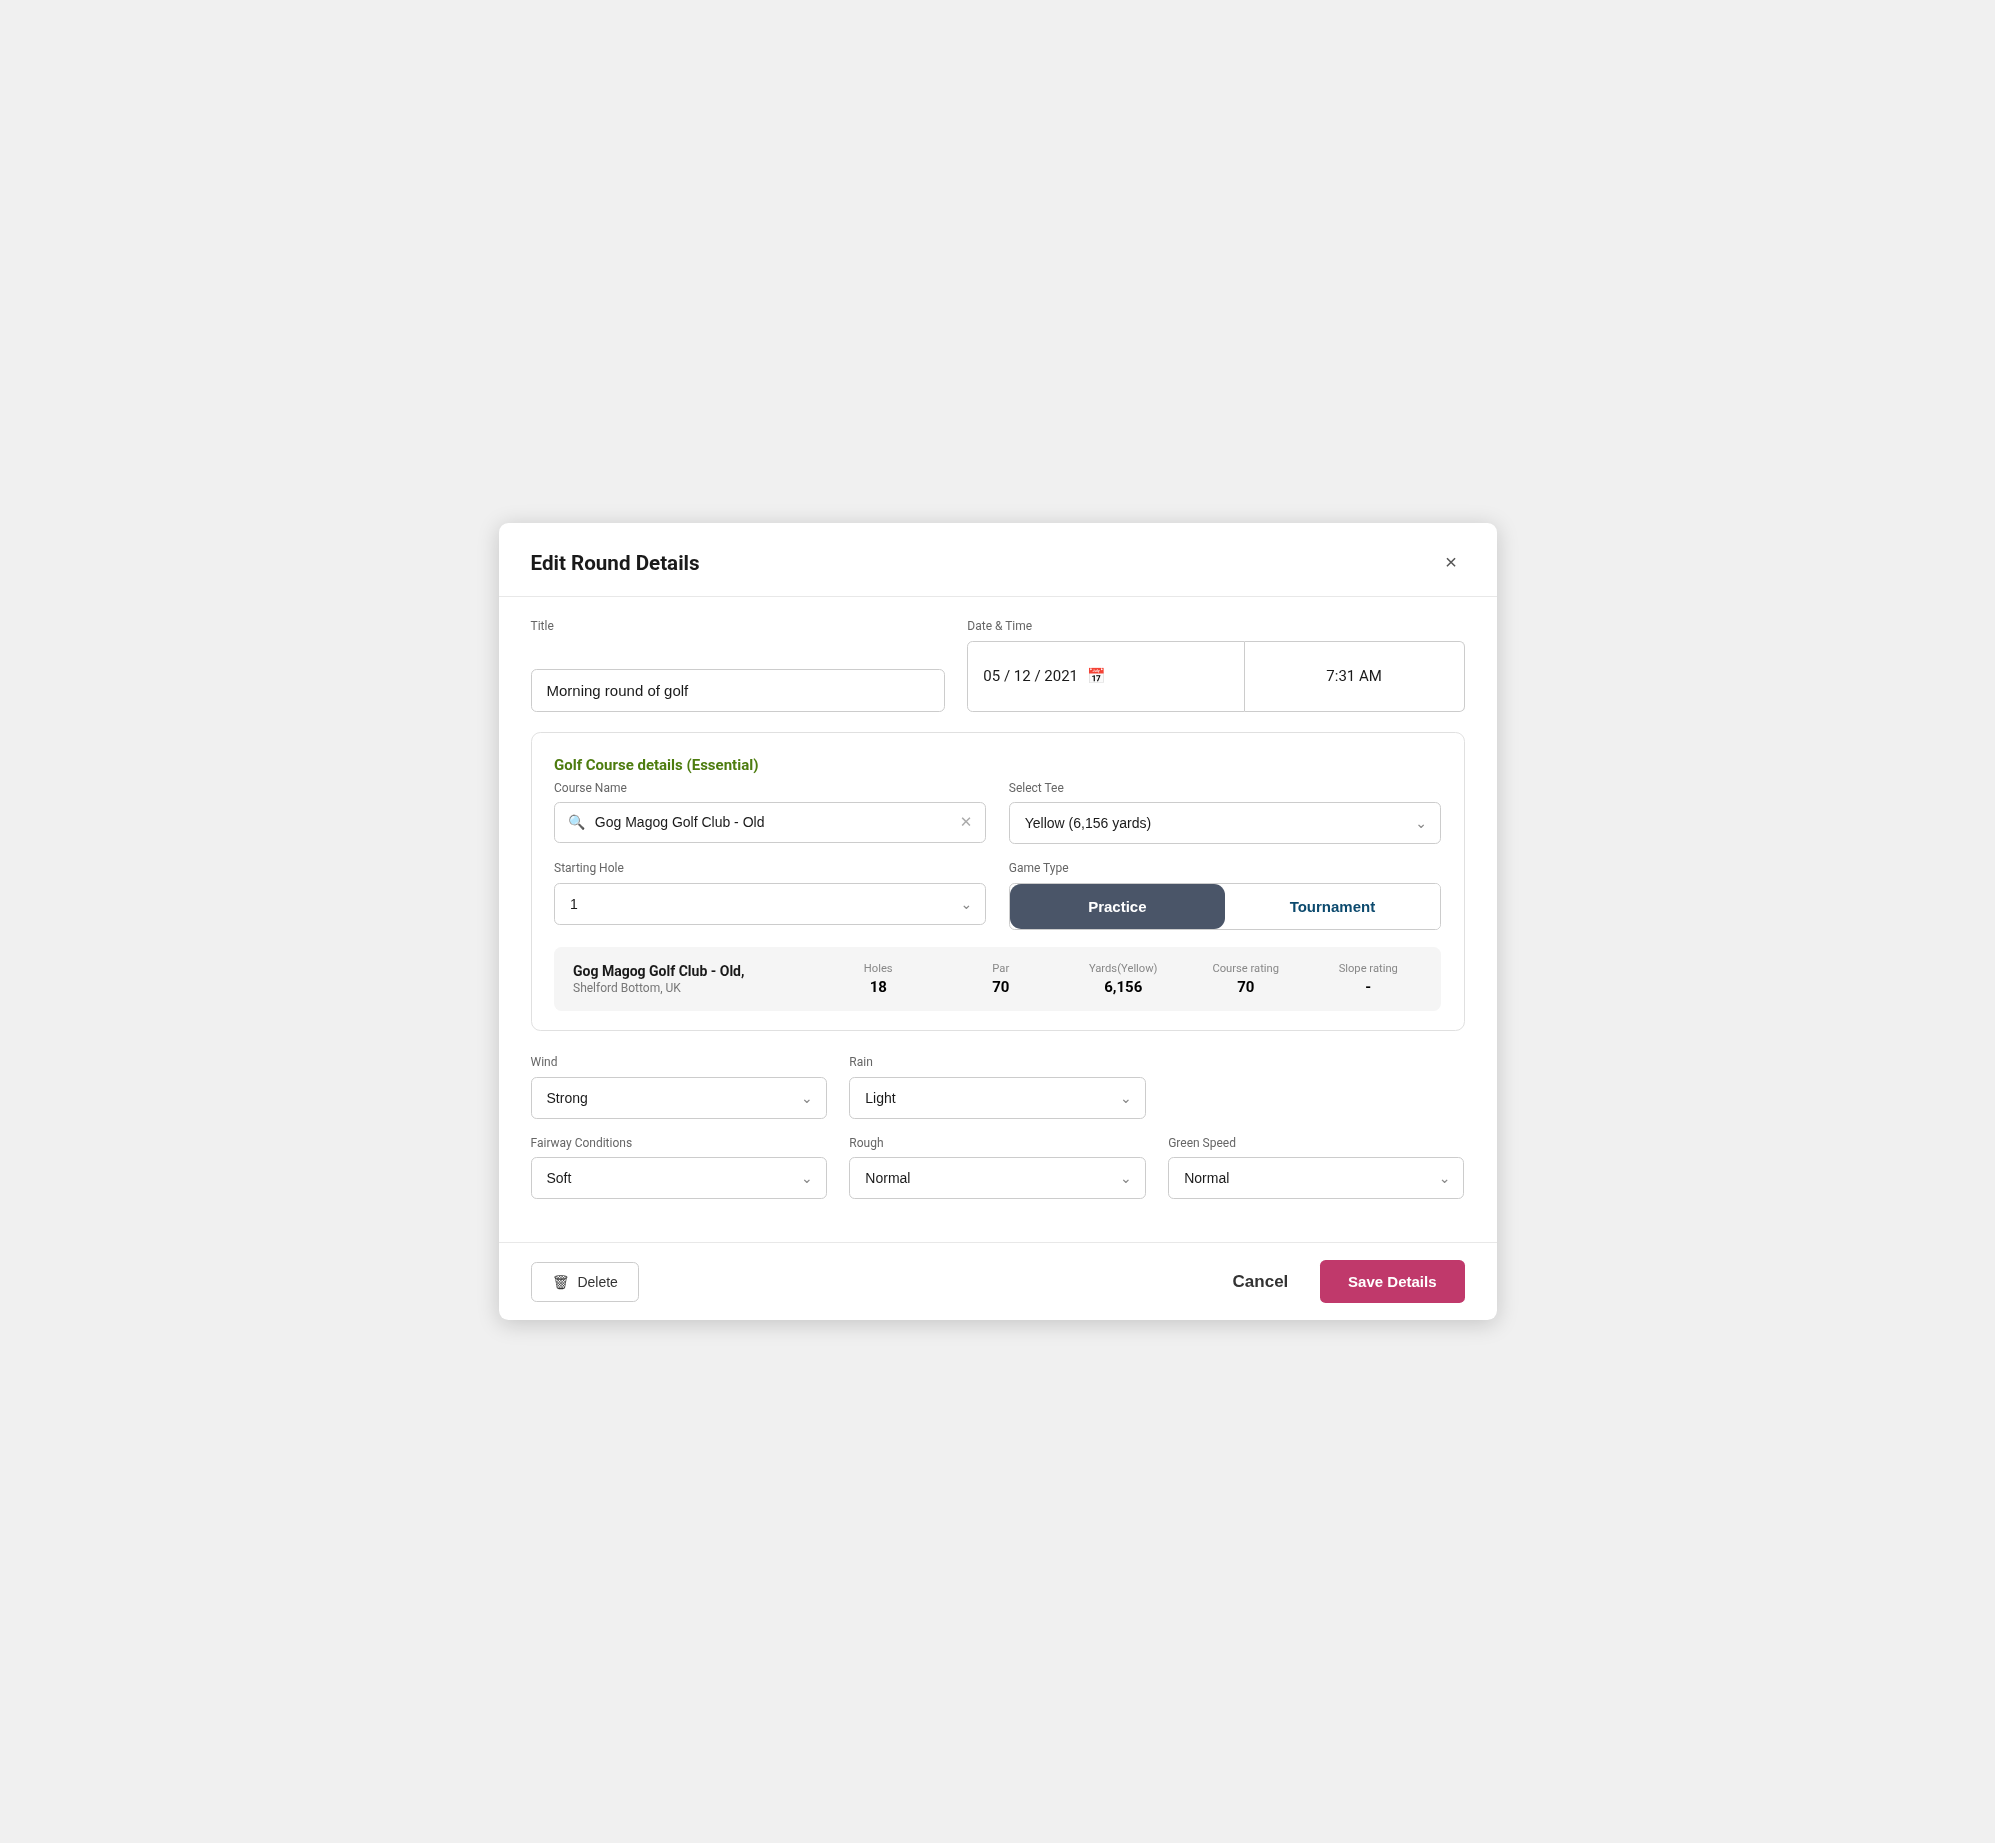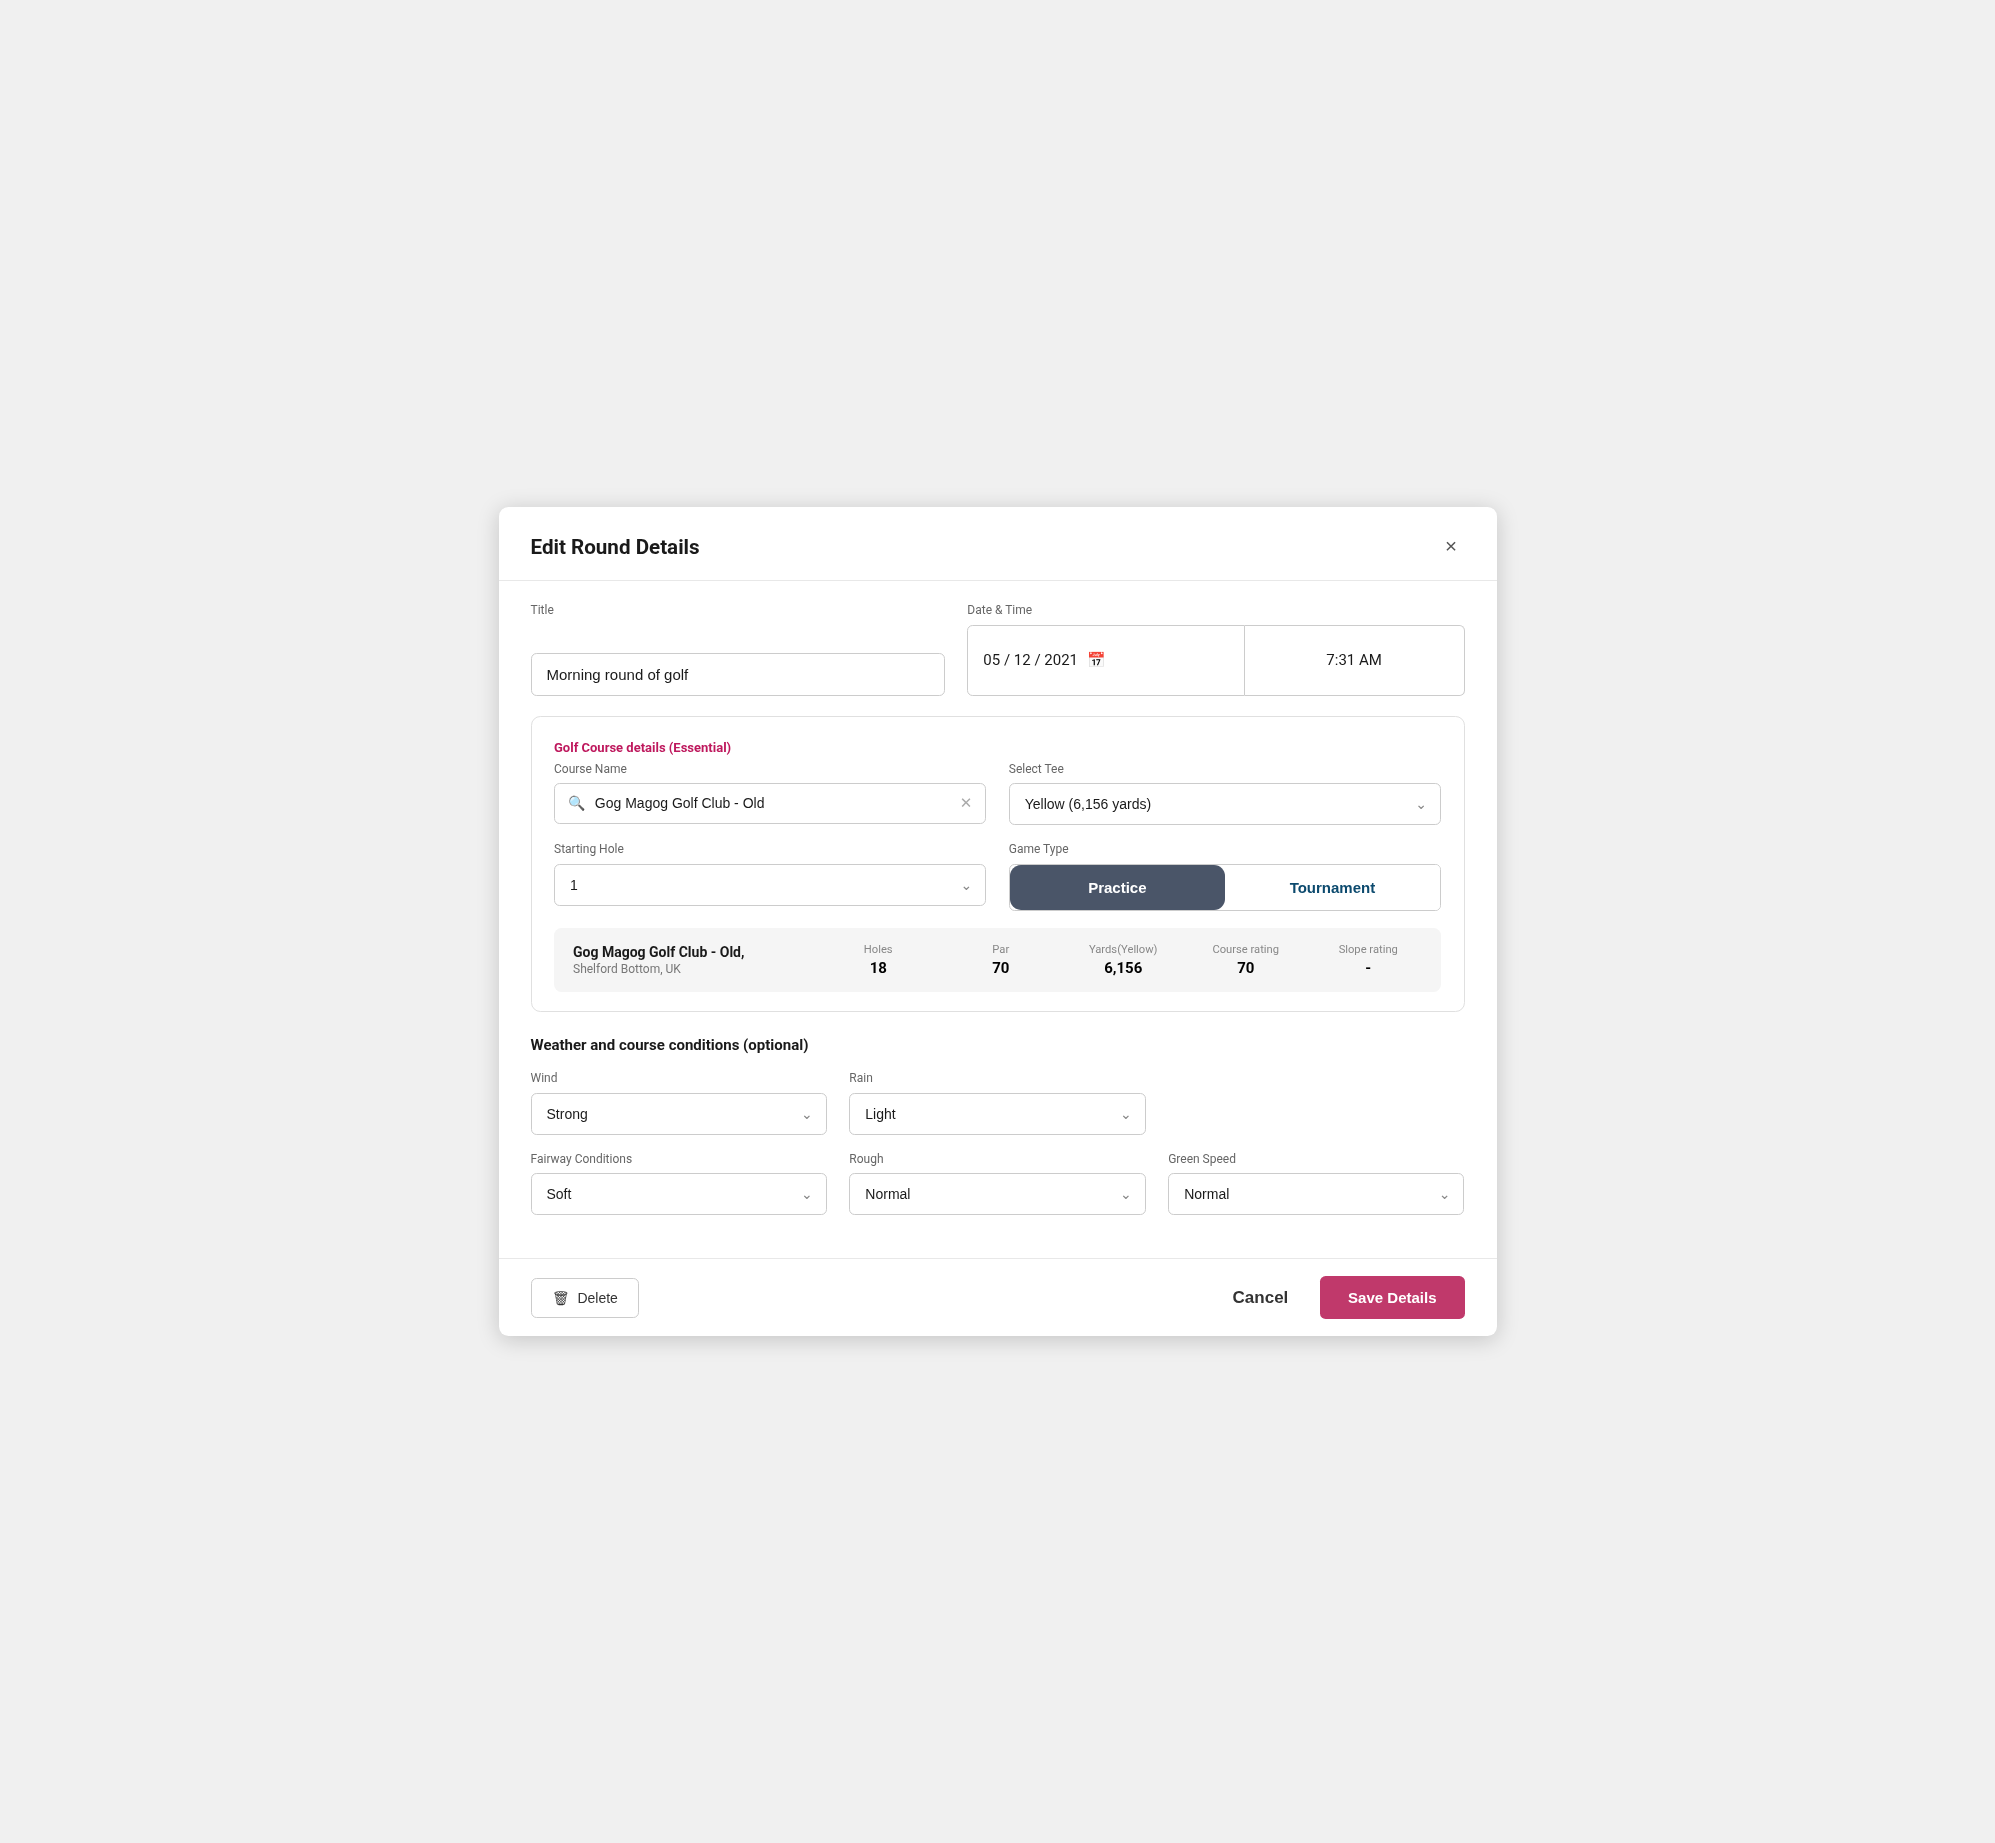--- a/index.html
+++ b/index.html
@@ -104,23 +104,23 @@
       color: #aaa;
       font-size: 15px;
     }
     .section-card {
       border: 1.4px solid #e0e0e0;
       border-radius: 9.4px;
       padding: 22.5px 22.5px 19px 22.5px;
       margin-bottom: 24px;
     }
     .section-title {
-      font-size: 13px;
-      font-weight: 700;
-      color: #be185d;
+      font-size: 15px;
+      font-weight: 700;
+      color: #4d7c0f;
       margin-bottom: 7px;
     }
     .two-col {
       display: flex;
       gap: 22.5px;
       margin-bottom: 17px;
     }
     .course-input-wrap {
       position: relative;
       display: flex;
@@ -386,21 +386,20 @@
           <div class="stat-value">70</div>
         </div>
         <div class="course-stat">
           <div class="stat-label">Slope rating</div>
           <div class="stat-value">-</div>
         </div>
       </div>
     </div>
 
     <div>
-      <div class="section-optional-title">Weather and course conditions (optional)</div>
 
       <div class="weather-row">
         <div class="weather-field">
           <div class="field-label">Wind</div>
           <div class="select-wrap">
             <select>
               <option>None</option><option>Light</option><option>Moderate</option><option selected="">Strong</option>
             </select>
             <span class="chevron-down">⌄</span>
           </div>

